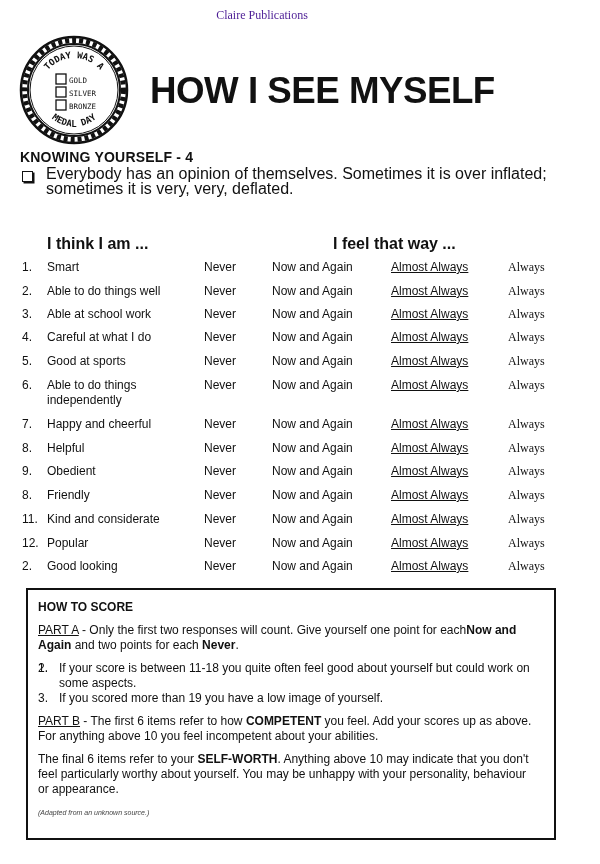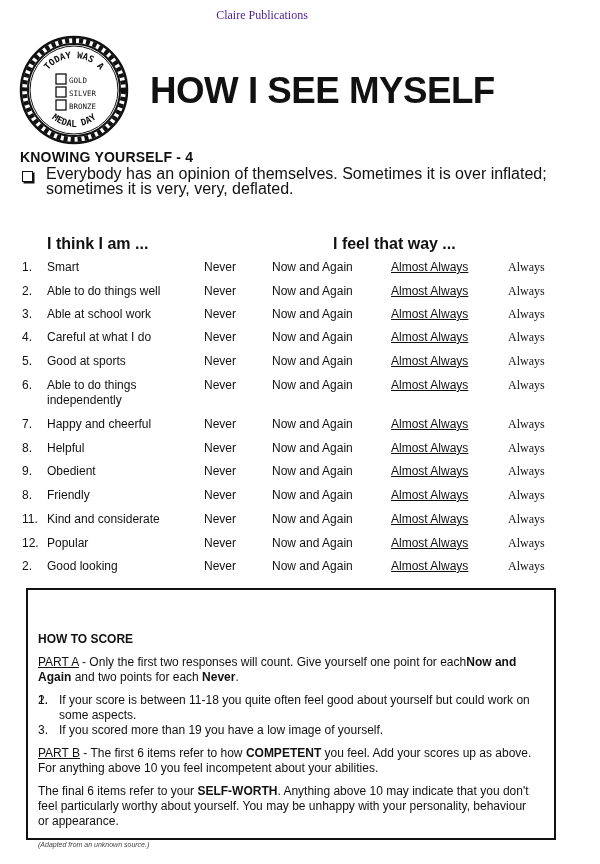--- a/index.html
+++ b/index.html
@@ -16,21 +16,21 @@
   .row { position:absolute; left:0; width:600px; font-size:12px; }
   .row span { position:absolute; top:0; }
   .num { left:22px; }
   .item { left:47px; width:120px; line-height:15px; }
   .c1 { left:204px; }
   .c2 { left:272px; }
   .c3 { left:391px;text-decoration:underline; }
   .c4 { left:508px;font-family:Liberation Serif, serif; }
   .score-box { left:26px; top:588px; width:526px; height:248px; border:2px solid #111; border-right-width:2.5px; border-bottom-width:2.5px; }
   .score-inner { position:absolute; left:10px; top:10px; width:500px; font-size:12px; line-height:15px; }
-  .score-inner .h { font-weight:bold; margin-bottom:8px;margin-top:32px; }
+  .score-inner .h { font-weight:bold; margin-bottom:8px; }
   .score-inner p { margin:8px 0 8px 0; }
   .score-inner u { text-decoration:underline; }
   .score-inner ol { margin:0 0 8px 0; padding:0; list-style:none; }
   .score-inner li { position:relative; padding-left:21px; }
   .score-inner li .n { position:absolute; left:0; }
   .source { font-size:7px; font-style:italic; color:#444; }
   .page-num { top:845px; left:0; width:600px; text-align:right; font-family:"Liberation Serif", serif; font-size:11px; color:#333;padding-left:28px; }
 </style>
 </head>
 <body>

